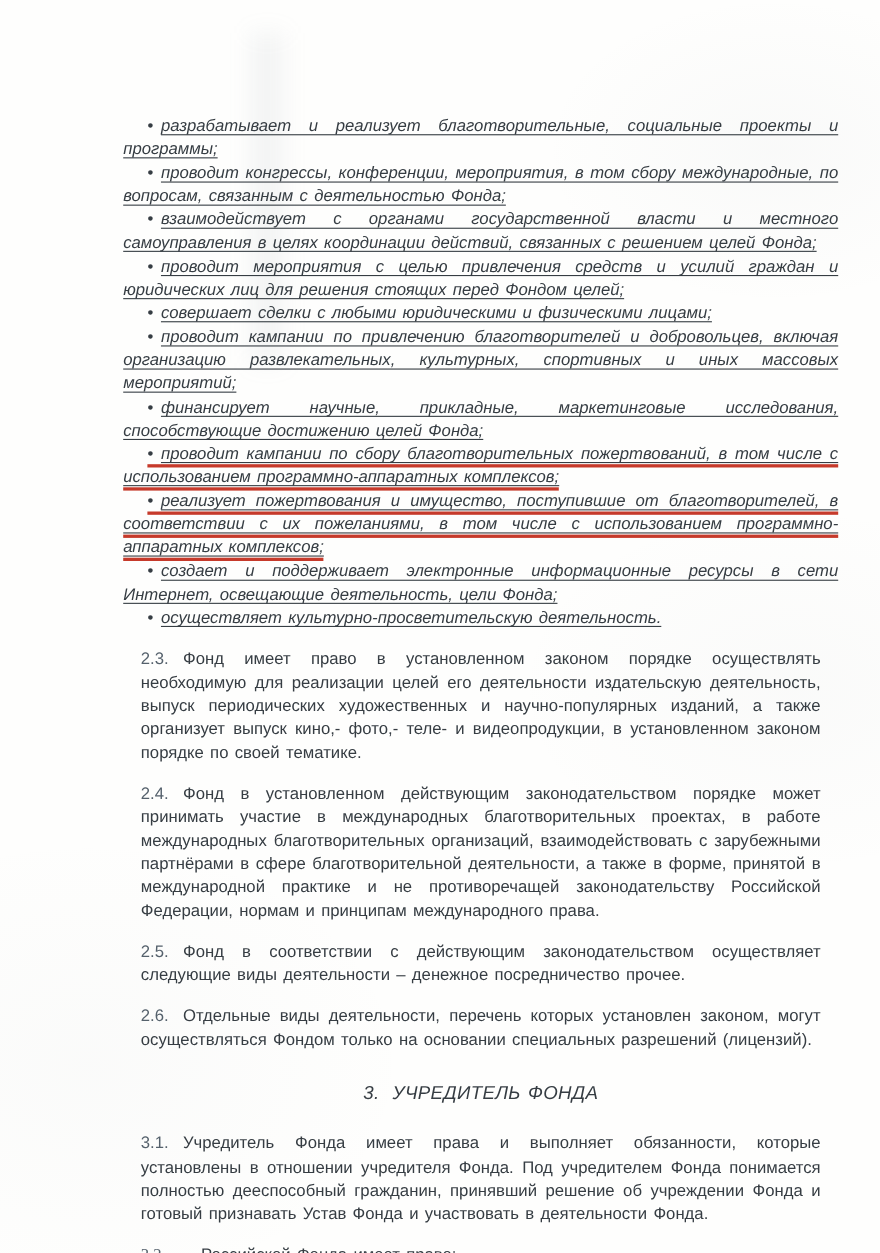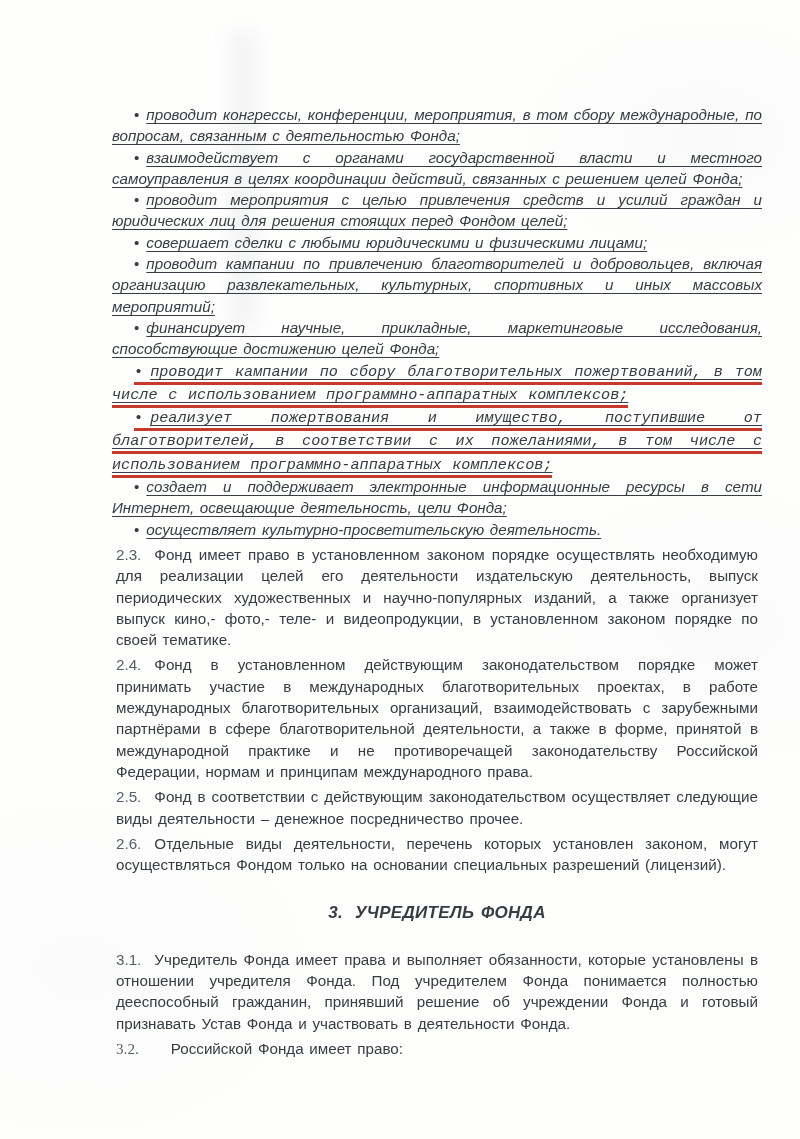--- a/index.html
+++ b/index.html
@@ -52,50 +52,50 @@
   }
   .btxt {
     text-decoration: underline;
     text-decoration-thickness: 1.1px;
     text-underline-offset: 3px;
     text-decoration-skip-ink: none;
   }
   .bullet.red .redwrap {
     border-bottom: 3.2px solid var(--red, #c63a2b);
     padding-bottom: 1px;
-    font-family: Liberation Mono, monospace;
   }
   .para {
     text-align: justify;
-    margin: 4px;
+    margin: 16px;
   }
   .num {
     color: var(--num, #55616c);
     margin-right: 13px;
   }
   .para.wide .num { margin-right: 32px; font-family: Liberation Serif, serif; }
   .heading {
     text-align: center;
-    font-weight: bold;
+    font-weight: normal;
     font-style: italic;
     font-size: 17px;
     letter-spacing: 0.3px;
     margin: 27px 0 25px 0;
     color: var(--ink, #363d43);
   }
   .heading .hnum { margin-right: 12px; }
 </style>
 </head>
 <body>
 
 <div class="page">
   <div class="scan-streak"></div>
 
   <div class="content">
 
+    <div class="bullet"><span class="redwrap"><span class="marker">•</span><span class="btxt">разрабатывает и реализует благотворительные, социальные проекты и программы;</span></span></div>
     <div class="bullet"><span class="redwrap"><span class="marker">•</span><span class="btxt">проводит конгрессы, конференции, мероприятия, в том сбору международные, по вопросам, связанным с деятельностью Фонда;</span></span></div>
     <div class="bullet"><span class="redwrap"><span class="marker">•</span><span class="btxt">взаимодействует с органами государственной власти и местного самоуправления в целях координации действий, связанных с решением целей Фонда;</span></span></div>
     <div class="bullet"><span class="redwrap"><span class="marker">•</span><span class="btxt">проводит мероприятия с целью привлечения средств и усилий граждан и юридических лиц для решения стоящих перед Фондом целей;</span></span></div>
     <div class="bullet"><span class="redwrap"><span class="marker">•</span><span class="btxt">совершает сделки с любыми юридическими и физическими лицами;</span></span></div>
     <div class="bullet"><span class="redwrap"><span class="marker">•</span><span class="btxt">проводит кампании по привлечению благотворителей и добровольцев, включая организацию развлекательных, культурных, спортивных и иных массовых мероприятий;</span></span></div>
     <div class="bullet"><span class="redwrap"><span class="marker">•</span><span class="btxt">финансирует научные, прикладные, маркетинговые исследования, способствующие достижению целей Фонда;</span></span></div>
     <div class="bullet red"><span class="redwrap"><span class="marker">•</span><span class="btxt">проводит кампании по сбору благотворительных пожертвований, в том числе с использованием программно-аппаратных комплексов;</span></span></div>
     <div class="bullet red"><span class="redwrap"><span class="marker">•</span><span class="btxt">реализует  пожертвования и имущество, поступившие от благотворителей, в соответствии с их пожеланиями, в том числе с использованием программно-аппаратных комплексов;</span></span></div>
     <div class="bullet"><span class="redwrap"><span class="marker">•</span><span class="btxt">создает и поддерживает электронные информационные ресурсы в сети Интернет, освещающие деятельность, цели Фонда;</span></span></div>
     <div class="bullet"><span class="redwrap"><span class="marker">•</span><span class="btxt">осуществляет культурно-просветительскую деятельность.</span></span></div>

